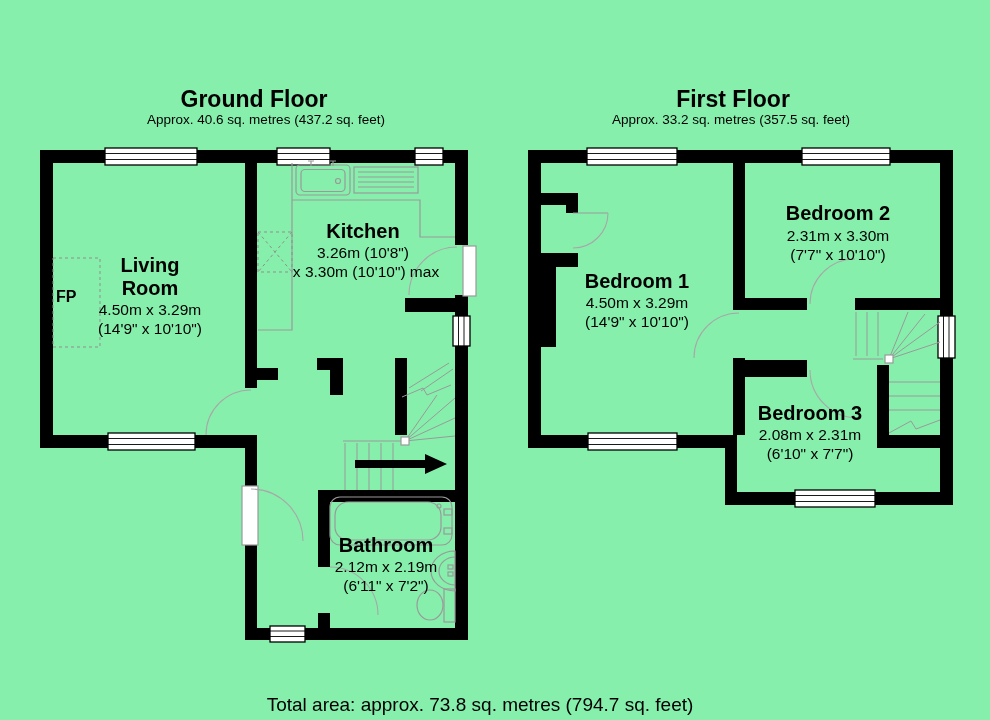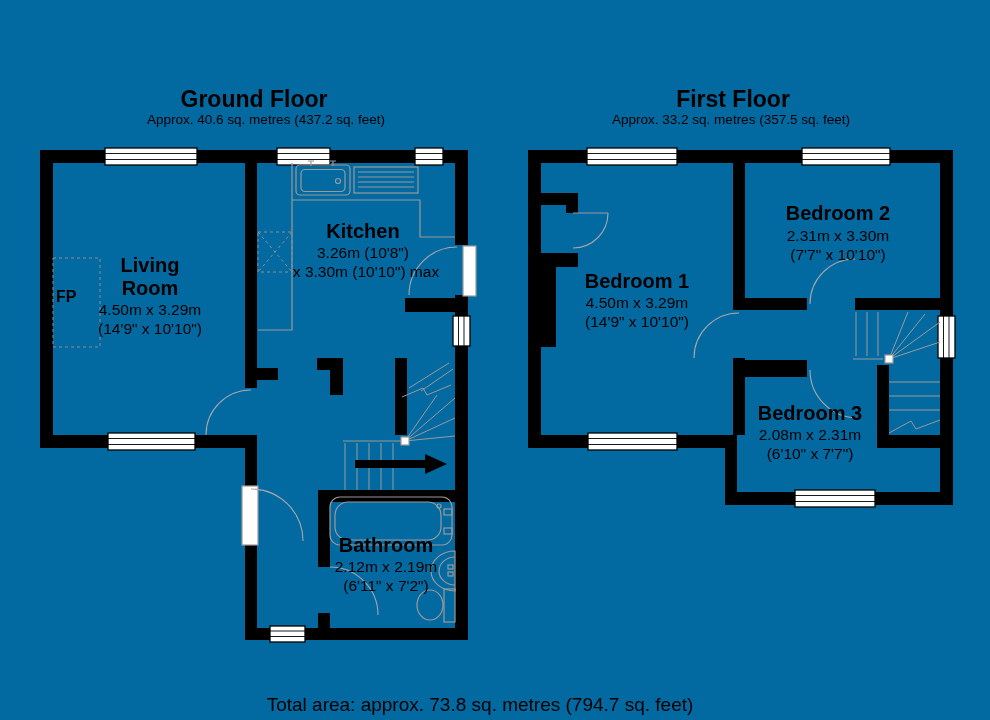--- a/index.html
+++ b/index.html
@@ -1,16 +1,16 @@
 <!DOCTYPE html>
 <html><head>
 <meta charset="utf-8">
 <style>
   html,body{margin:0;padding:0;background:#ffffff;}
-  .page{width:990px;height:720px;position:relative;background:#0369a1;}
+  .page{width:990px;height:720px;position:relative;background:#86efac;}
   svg{display:block;}
   .wall{fill:#000000;stroke:none;}
   .win{fill:#ffffff;stroke:#000000;stroke-width:1.3;}
   .winline{fill:none;stroke:#000000;stroke-width:0.9;}
   .fx{fill:none;stroke:#9a9a9a;stroke-width:1.2;}
   .fxw{fill:#ffffff;stroke:#9a9a9a;stroke-width:1.2;}
   .arc{fill:none;stroke:#a8a8a8;stroke-width:1.1;}
   .stair{fill:none;stroke:#9a9a9a;stroke-width:1;}
   .dash{fill:none;stroke:#8f8f8f;stroke-width:1;stroke-dasharray:3 3;}
   .blk{fill:#000000;}

